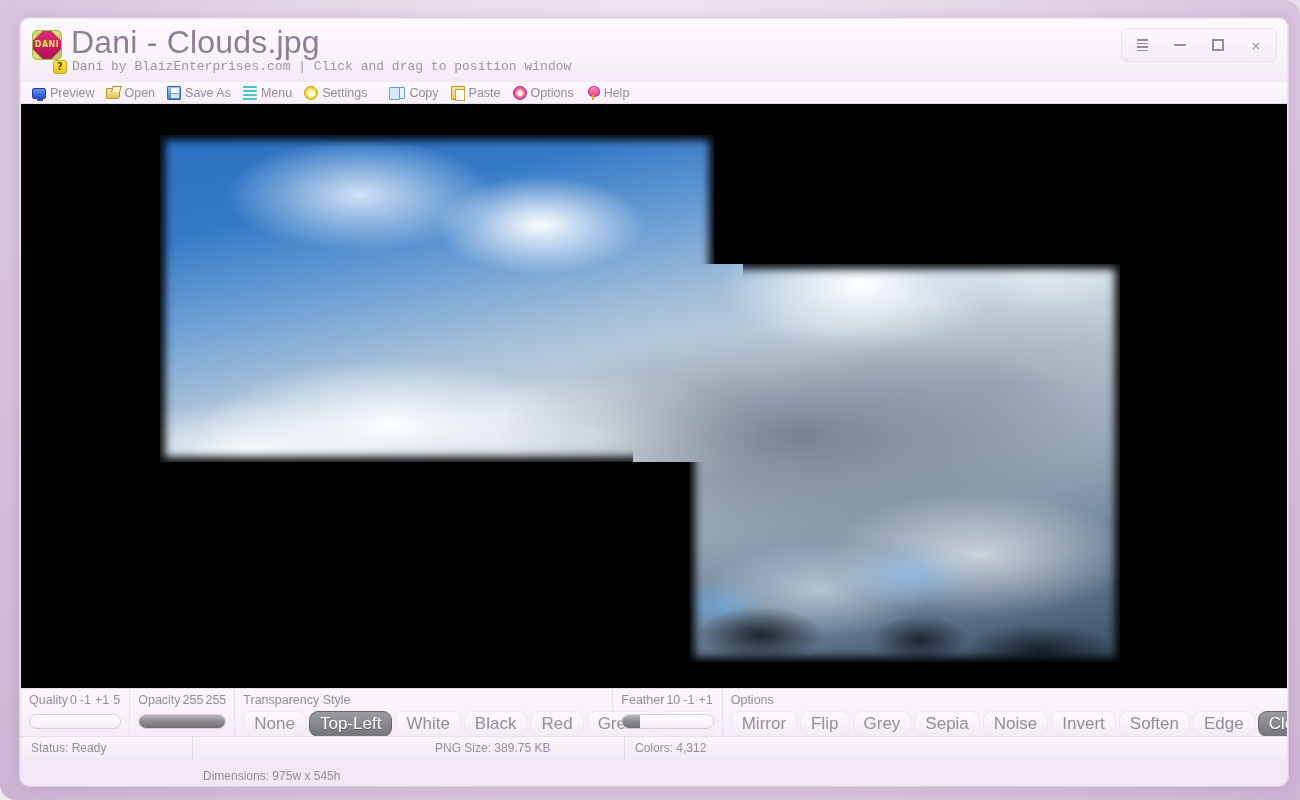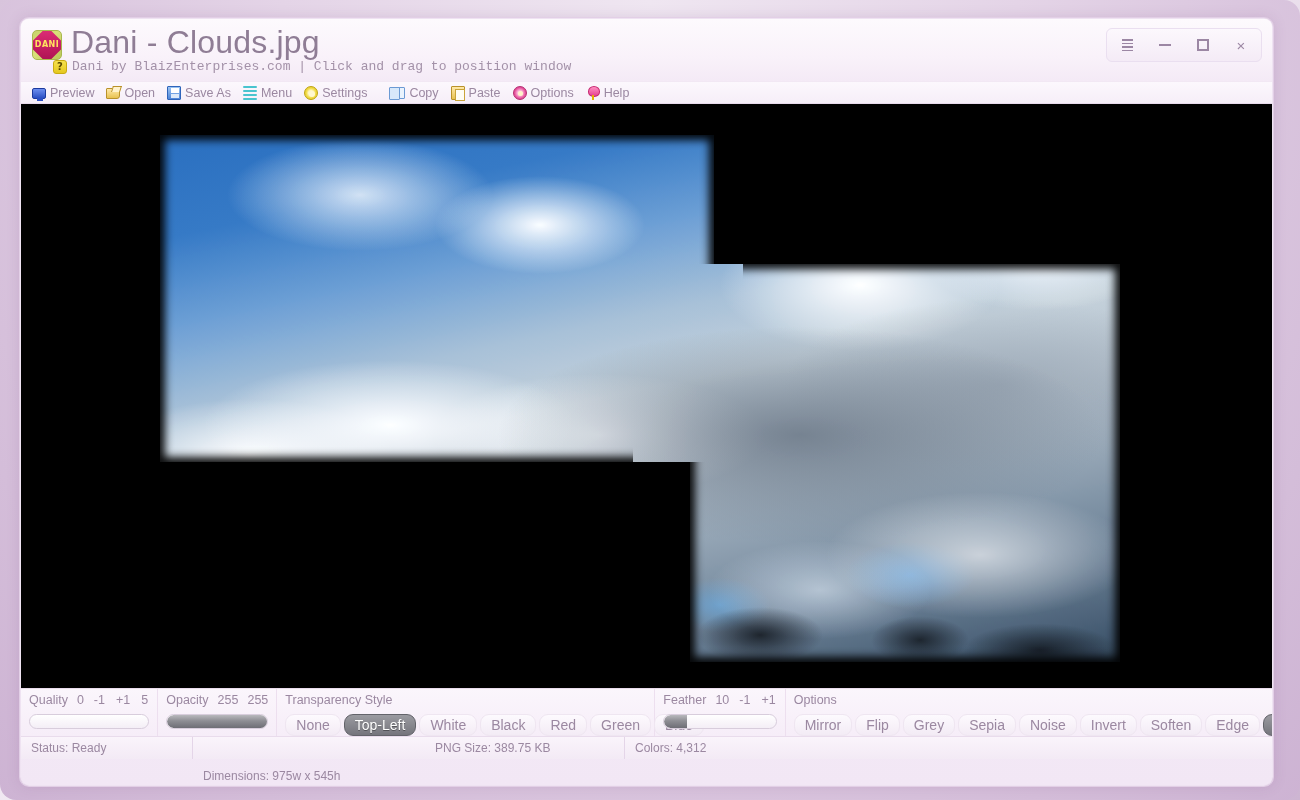--- a/index.html
+++ b/index.html
@@ -10,21 +10,21 @@
     overflow: hidden;
   }
   body {
     background: linear-gradient(135deg,#d8c4dc 0%, #e8dcea 18%, #f3ecf4 45%, #e6d8e8 70%, #cdb5d2 100%);
   }
 
   
   #window-frame {
     position: absolute;
     left: 0; top: 0; width: 1300px; height: 800px;
-    padding: 18px 27px 14px 20px;
+    padding: 18px 12px 14px 20px;
     background:
       radial-gradient(ellipse at 50% 0%, #efe6f1 0%, #e4d4e7 40%, #cdb3d3 100%);
     border-radius: 16px;
   }
   #window-inner {
     position: relative;
     width: 100%; height: 100%;
     background: linear-gradient(180deg,#fdf8fd 0%,#f7effa 55%,#f2e7f5 100%);
     border: 1px solid #efe3f2;
     border-radius: 9px;
@@ -213,21 +213,21 @@
     border-top: 1px solid #e9dcec;
     display: flex; align-items: stretch;
   }
   .panel-group {
     position: relative;
     padding: 4px 8px 0 8px;
     border-right: 1px solid #eddfef;
     display: flex; flex-direction: column;
   }
   .grp-header {
-    display: flex; align-items: baseline; gap: 9px;
+    display: flex; align-items: baseline; gap: 2px;
     font-size: 12.5px; color: #9b88a1;
     white-space: nowrap;
     height: 18px;
   }
   .grp-header .spin { cursor: pointer; padding: 0 1px; }
   .grp-header .val-right { margin-left: auto; }
   .slider {
     position: relative;
     height: 15px;
     margin-top: 3px;
@@ -237,21 +237,21 @@
     overflow: hidden;
     cursor: pointer;
   }
   .slider .fill {
     position: absolute; left: 0; top: 0; bottom: 0;
     background: linear-gradient(180deg,#b9b9bd 0%,#8e8e94 45%,#6e6e75 100%);
     border-radius: 8px 0 0 8px;
   }
   .pill-row { display: flex; align-items: center; gap: 3px; margin-top: 4px; }
   .pill {
-    font-size: 14px; color: #9b88a1;
+    font-size: 17px; color: #9b88a1;
     padding: 2px 10px;
     border-radius: 9px;
     background: linear-gradient(180deg,#fdfafe 0%,#f3ebf5 100%);
     border: 1px solid #efe6f1;
     cursor: pointer; white-space: nowrap; text-align: center;
   }
   .pill.active {
     background: linear-gradient(180deg,#9b9ba1 0%,#75757c 100%);
     color: #ffffff;
     border-color: #63636a;

